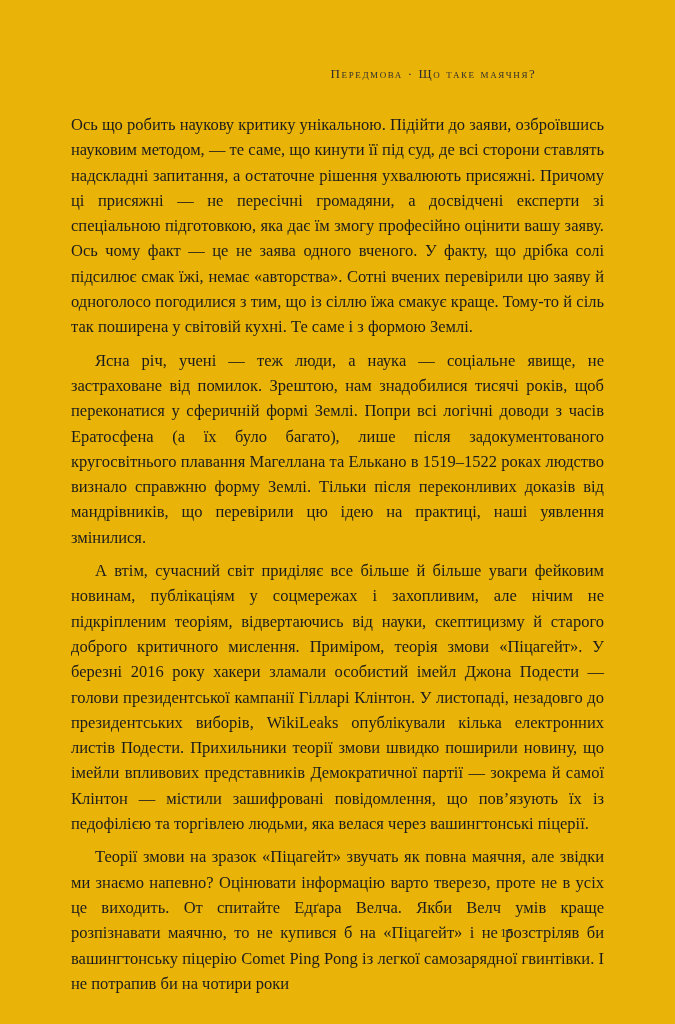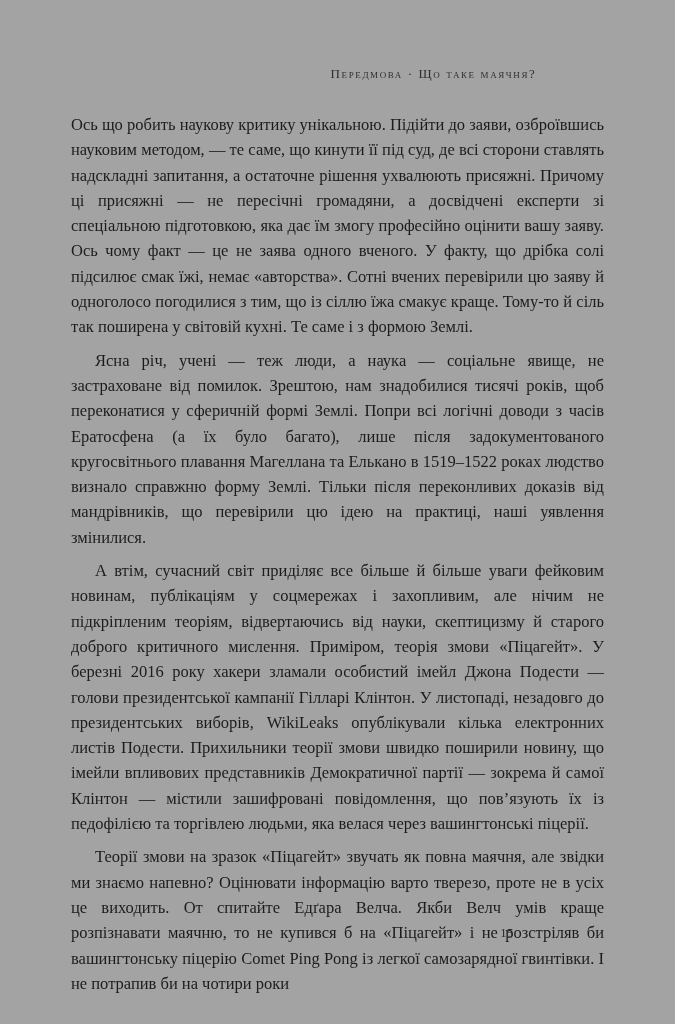--- a/index.html
+++ b/index.html
@@ -11,21 +11,21 @@
     height: 1024px;
     background: #ffffff;
     position: relative;
     overflow: hidden;
     font-family: "Liberation Serif", serif;
     color: #1c1c1c;
   }
   .page {
     position: absolute;
     inset: 0;
-    background: #a3a3a3;
+    background: #eab308;
   }
   .running-head {
     position: absolute;
     top: 66px;
     left: 0;
     width: 100%;
     text-align: center;
     transform: translateX(96px);
     font-size: 13px;
     letter-spacing: 1.6px;

